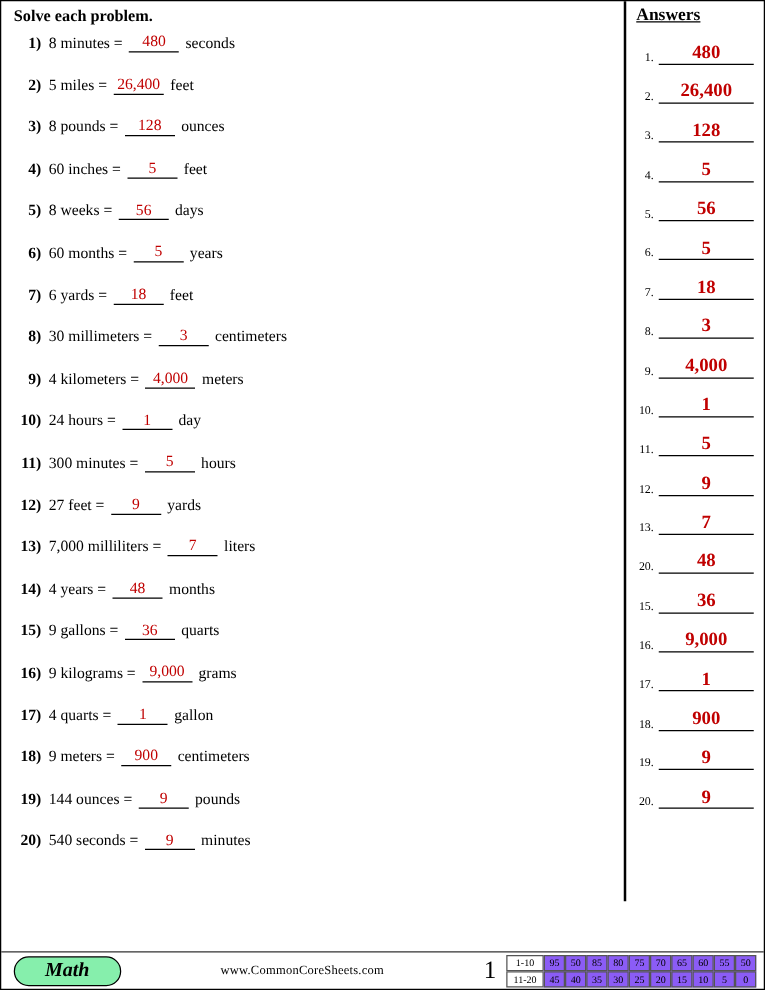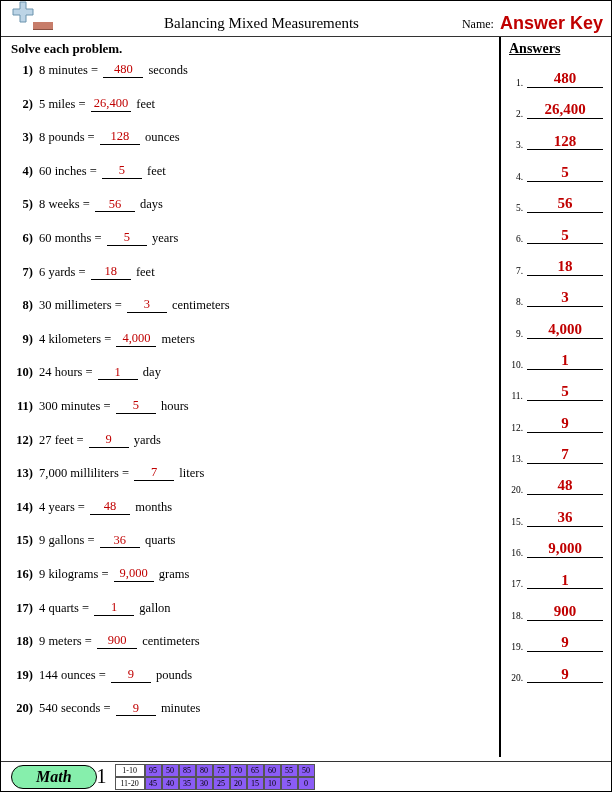--- a/index.html
+++ b/index.html
@@ -183,33 +183,20 @@
     background: #8b5cf6;
   }
   .score-grid .rowlabel { background: #fff; font-size: 8px; }
   .score-grid .shade { background: #8b5cf6; }
 </style>
 </head>
 <body>
 
 <div class="page">
 
-  <div class="header">
-    <div class="logo-box">
-      <span class="plus">
-        <svg viewBox="0 0 24 24">
-            <path d="M9 2h6v7h7v6h-7v7H9v-7H2V9h7z" fill="#bcd4e6" stroke="#6b93ad" stroke-width="1"></path>
-          </svg>
-      </span>
-      <span class="brick"></span>
-    </div>
-    <div class="title">Balancing Mixed Measurements</div>
-    <div class="name-label">Name:</div>
-    <div class="answer-key">Answer Key</div>
-  </div>
 
   <div class="body-row">
     <div class="problems-col">
       <div class="instruction">Solve each problem.</div>
 
       <div class="problem"><span class="pnum"><span>1</span><span class="paren">)</span></span><span class="lhs">8 minutes =</span>&nbsp;<span class="blank">480</span>&nbsp;<span class="rhs">seconds</span></div>
       <div class="problem"><span class="pnum"><span>2</span><span class="paren">)</span></span><span class="lhs">5 miles =</span>&nbsp;<span class="blank">26,400</span>&nbsp;<span class="rhs">feet</span></div>
       <div class="problem"><span class="pnum"><span>3</span><span class="paren">)</span></span><span class="lhs">8 pounds =</span>&nbsp;<span class="blank">128</span>&nbsp;<span class="rhs">ounces</span></div>
       <div class="problem"><span class="pnum"><span>4</span><span class="paren">)</span></span><span class="lhs">60 inches =</span>&nbsp;<span class="blank">5</span>&nbsp;<span class="rhs">feet</span></div>
       <div class="problem"><span class="pnum"><span>5</span><span class="paren">)</span></span><span class="lhs">8 weeks =</span>&nbsp;<span class="blank">56</span>&nbsp;<span class="rhs">days</span></div>
@@ -310,20 +297,21 @@
         </div>
       <div class="ans-row">
           <span class="ans-num">20.</span>
           <span class="ans-blank">9</span>
         </div>
     </div>
   </div>
 
   <div class="footer">
     <div class="math-pill">Math</div>
+    <div class="site">www.CommonCoreSheets.com</div>
     <div class="page-num">1</div>
     <div class="score-grid">
       <div class="rowlabel">1-10</div>
       <div>95</div>
       <div>50</div>
       <div>85</div>
       <div>80</div>
       <div>75</div>
       <div class="shade">70</div>
       <div class="shade">65</div>

